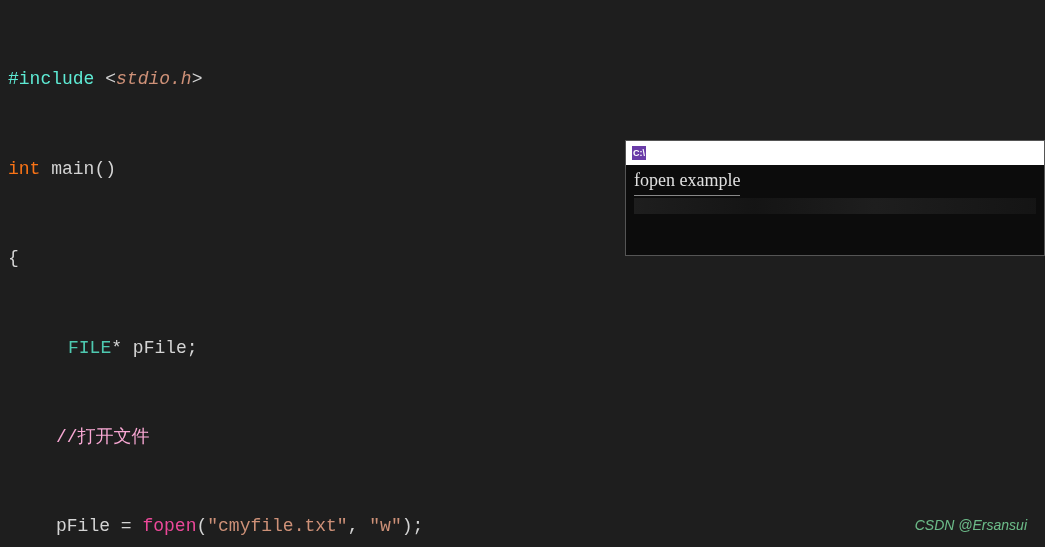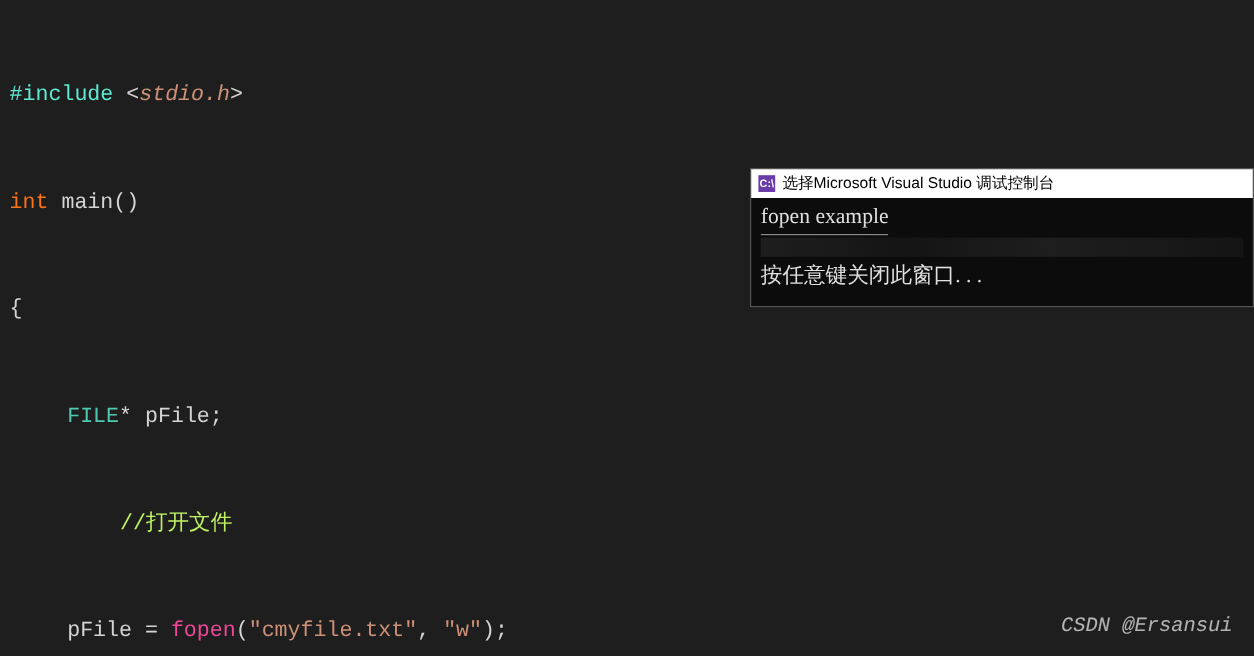--- a/index.html
+++ b/index.html
@@ -16,25 +16,25 @@
     }
     .editor {
       padding: 6px 0 0 8px;
       white-space: pre;
     }
     .line { height: 30px; display: block; }
     .preproc { color: #5eead4; }
     .angle { color: #d4d4d4; }
     .include-path { color: #ce9178; font-style: italic; }
     .keyword { color: #f97316; }
-    .type { color: #4ec9b0; }
+    .type { color: #4ec9b0; margin-left: 12px; }
     .ident { color: #d4d4d4; }
     .func { color: #ec4899; }
     .string { color: #ce9178; }
-    .comment { color: #bef264; margin-left: 44px; }
+    .comment { color: #f9a8d4; }
     .punct { color: #d4d4d4; }
     .indent { display: inline-block; width: 48px; position: relative; }
     .indent::before {
       content: "";
       position: absolute;
       left: 24px;
       top: 0;
       bottom: 0;
       border-left: 1px dotted #3a3a3a;
     }
@@ -86,24 +86,24 @@
     .console-smudge {
       height: 16px;
       background: linear-gradient(90deg, #2a2a2a 0%, #1a1a1a 30%, #2a2a2a 60%, #1a1a1a 100%);
       margin: 2px 0;
       opacity: 0.6;
     }
     .watermark {
       position: absolute;
       bottom: 10px;
       right: 18px;
-      color: #e5e5e5;
-      font-size: 17px;
+      color: #86efac;
+      font-size: 14px;
       font-style: italic;
-      font-family: Liberation Mono, monospace;
+      font-family: Liberation Sans, sans-serif;
       opacity: 0.75;
     }
   </style>
 </head>
 <body>
 
 <div class="editor">
   <div class="line"><span class="preproc">#include</span><span class="angle"> &lt;</span><span class="include-path">stdio.h</span><span class="angle">&gt;</span></div>
   <div class="line"><span class="keyword">int</span><span class="ident"> main</span><span class="punct">()</span></div>
   <div class="line"><span class="punct">{</span></div>
@@ -118,22 +118,20 @@
   
   
   
   
   
 </div>
 
 <div class="console-window">
   <div class="titlebar">
     <span class="titlebar-icon">C:\</span>
-    <span>选择Microsoft Visual Studio 调试控制台</span>
   </div>
   <div class="console-body">
     <div><span class="console-line1">fopen example</span></div>
     <div class="console-smudge"></div>
-    <div>按任意键关闭此窗口. . .</div>
   </div>
 </div>
 
 <div class="watermark">CSDN @Ersansui</div>
 
 </body></html>

